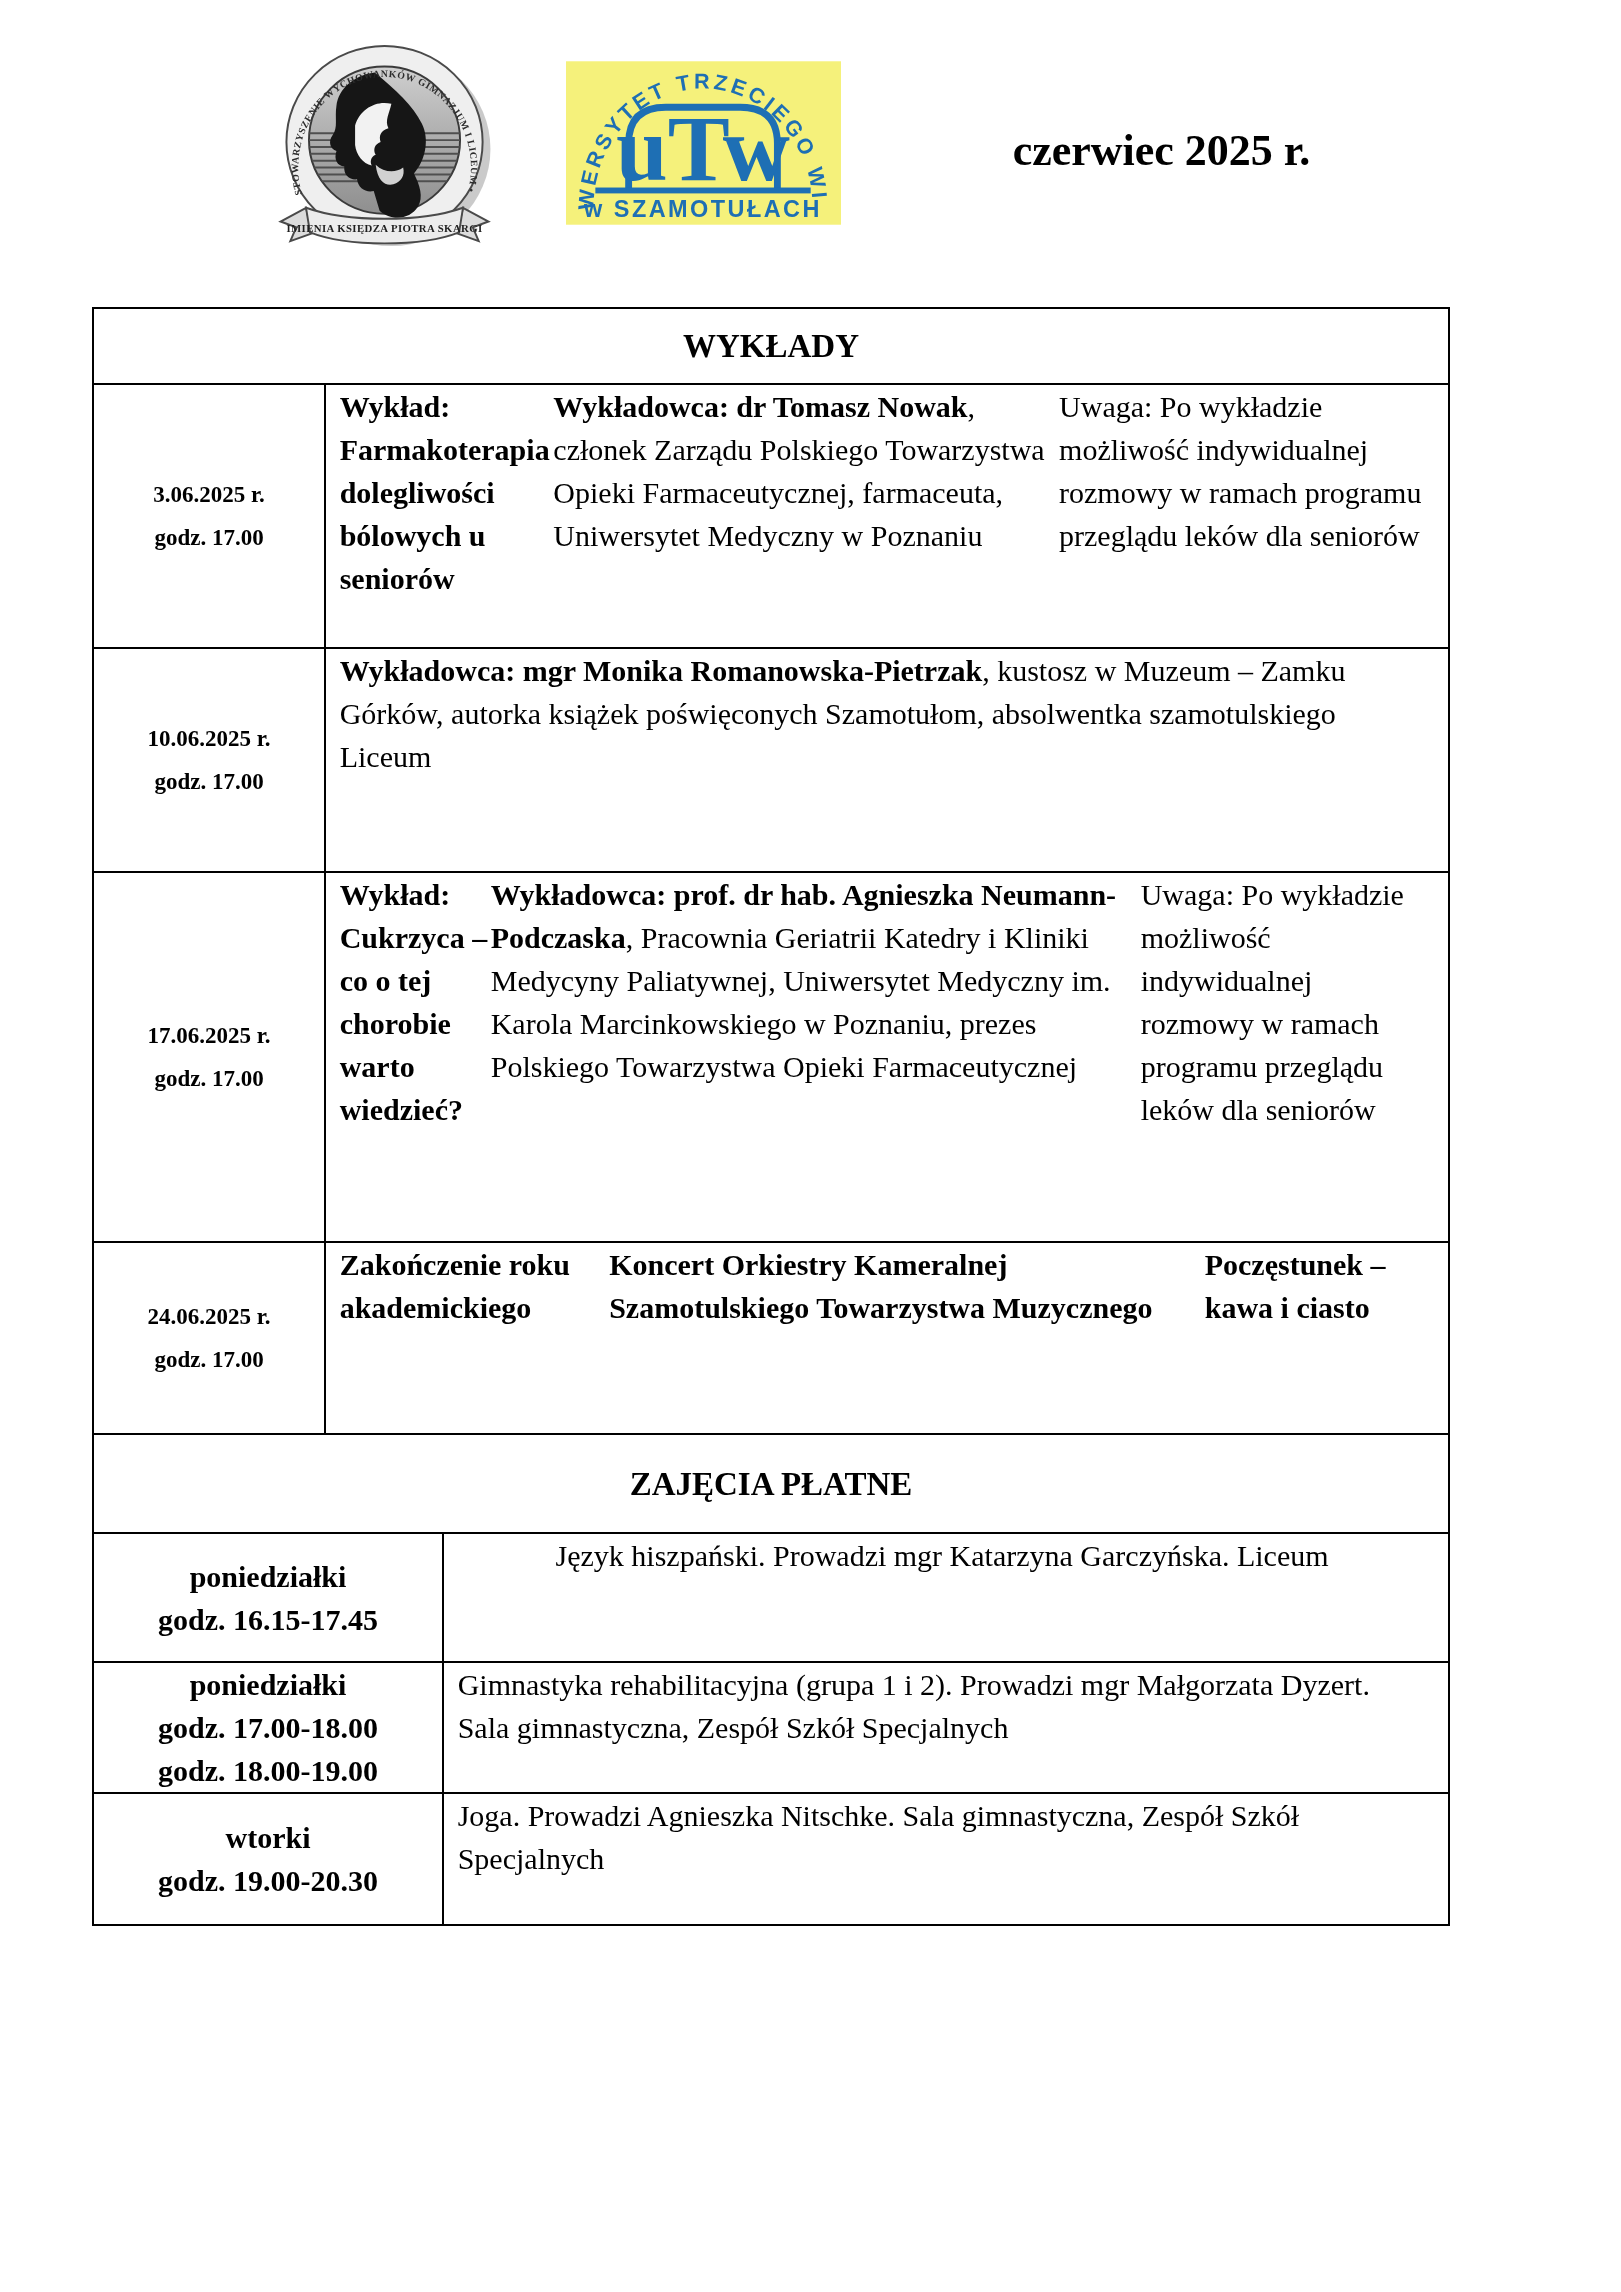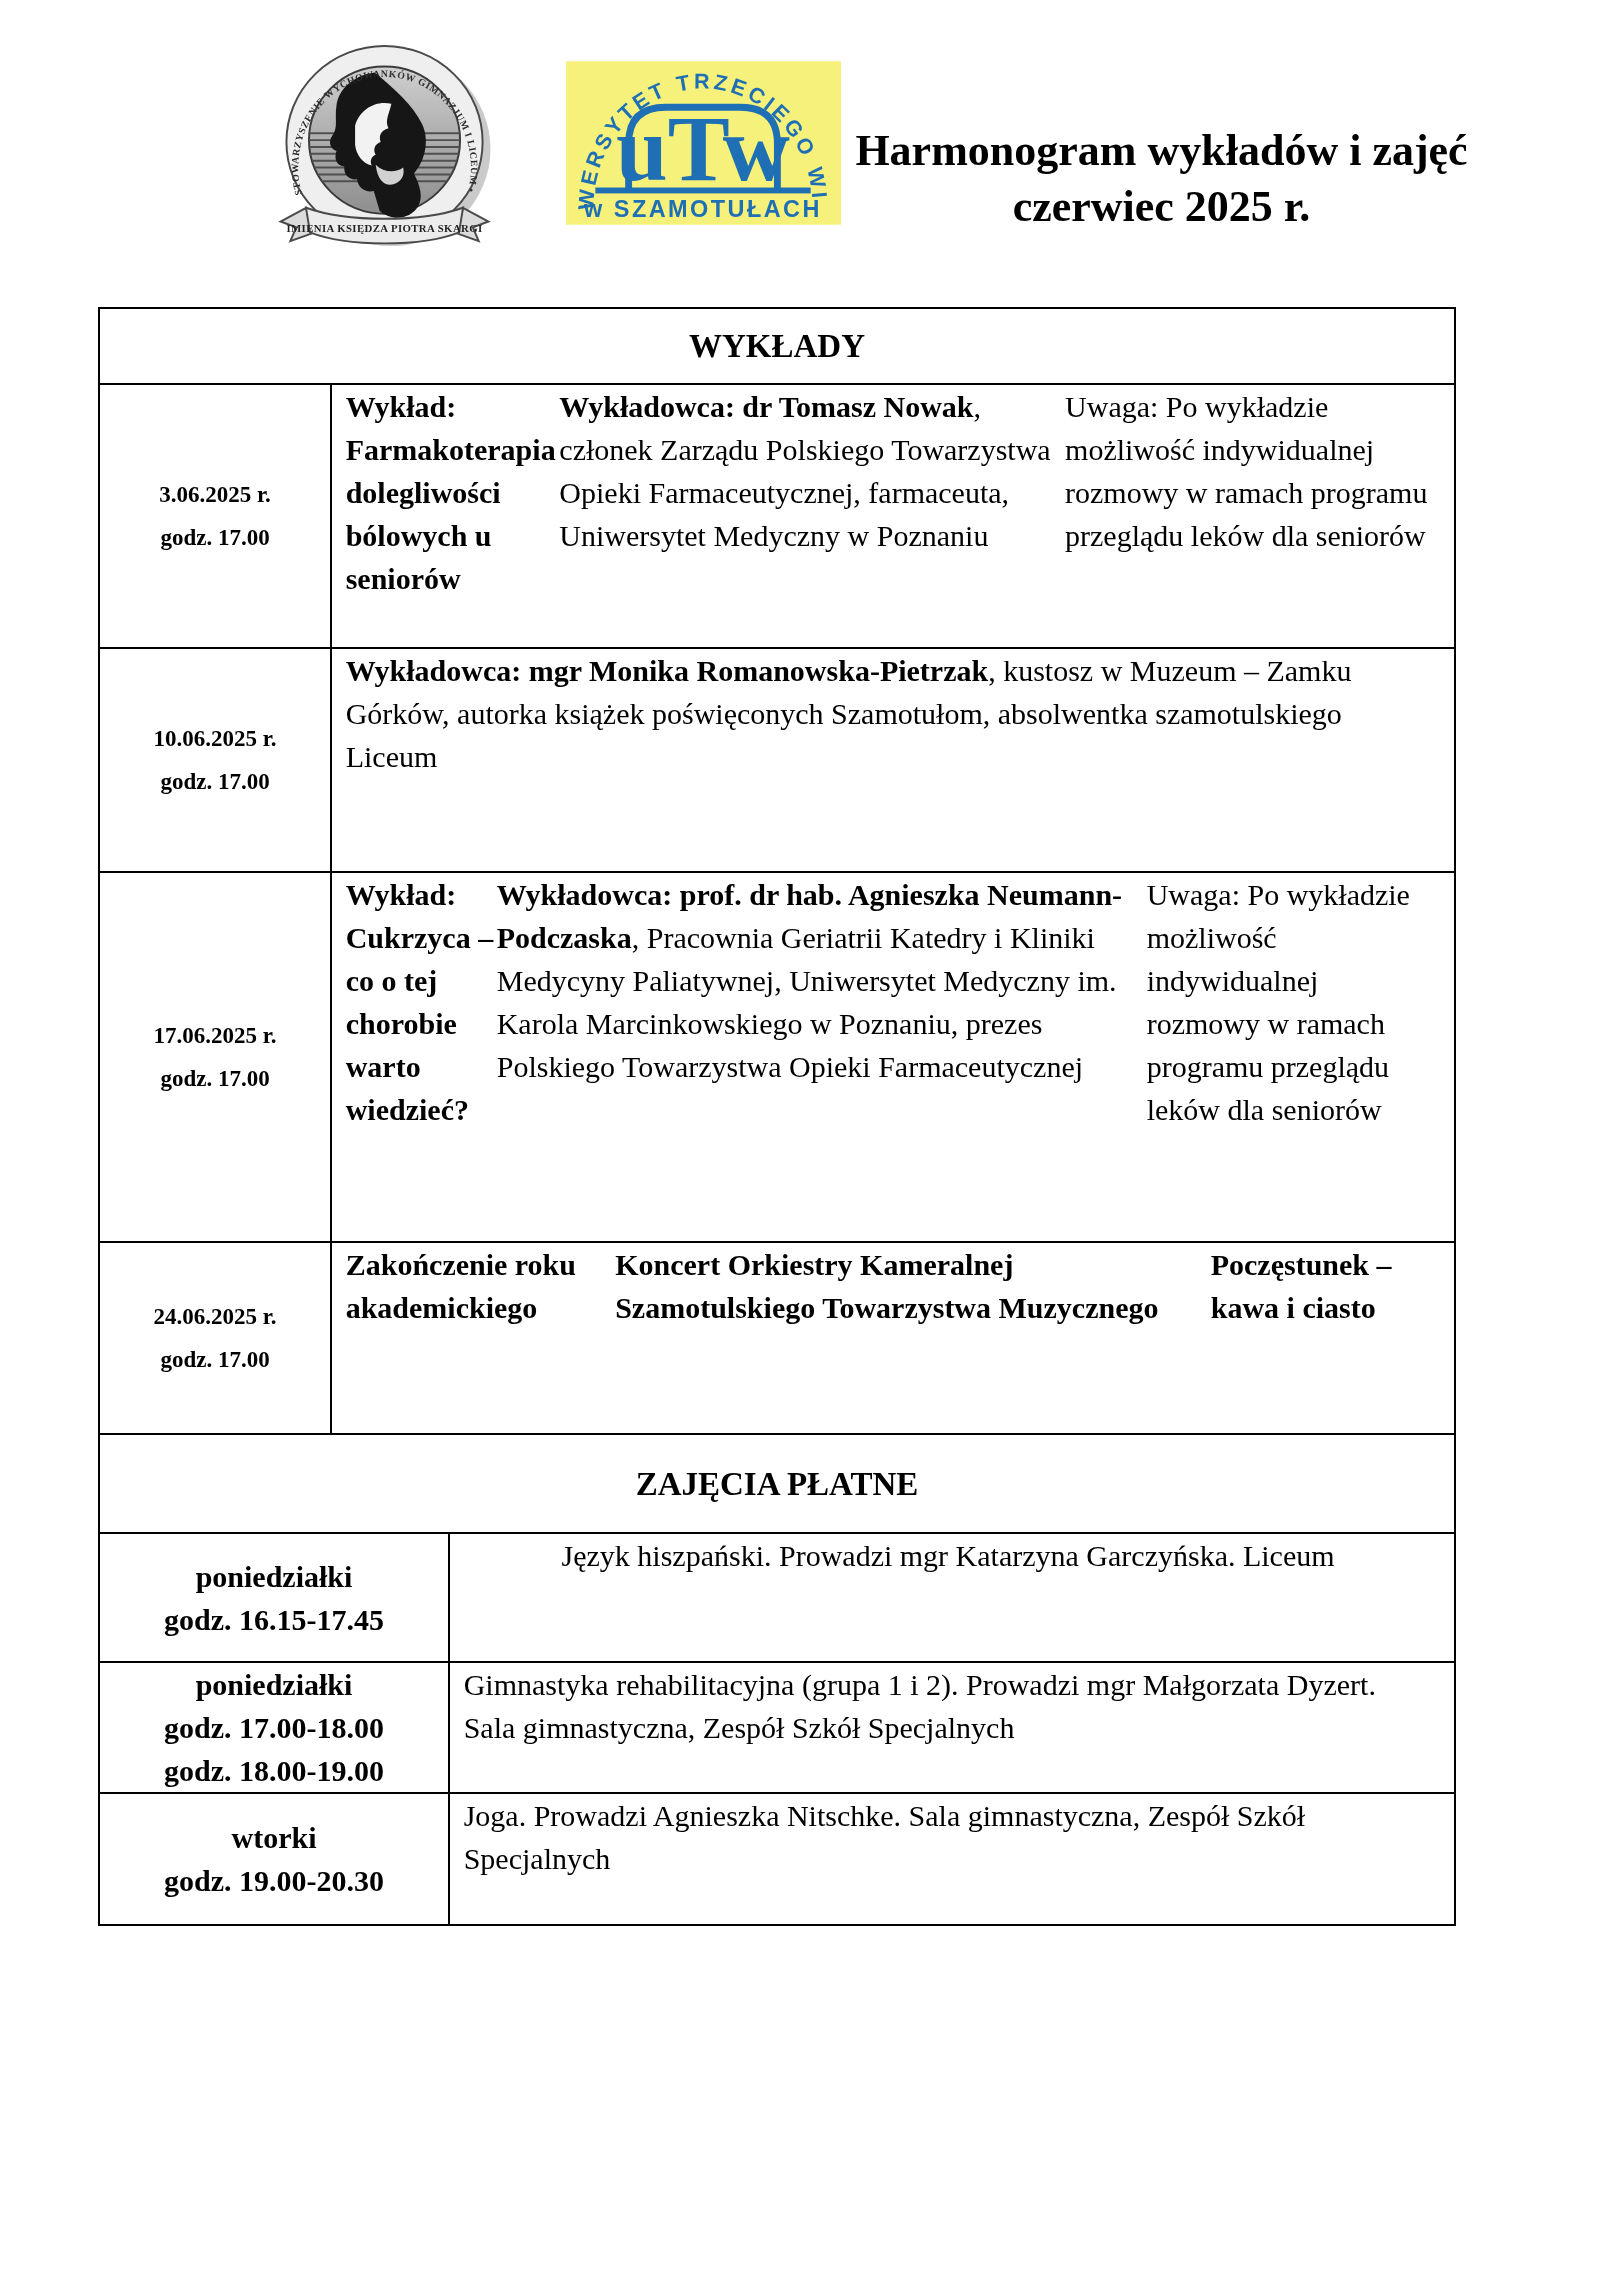--- a/index.html
+++ b/index.html
@@ -9,21 +9,21 @@
   }
   
   .seal{position:absolute;left:257px;top:39px;width:257px;height:214px;}
   .utw{position:absolute;left:566px;top:61px;width:275px;height:164px;}
   .doc-title{
     position:absolute;left:843px;top:123px;width:637px;
     text-align:center;font-weight:bold;font-size:44px;line-height:56px;
   }
   
   .sched{
-    position:absolute;left:98px;top:307px;width:1358px;
+    position:absolute;left:92px;top:307px;width:1358px;
     border:2.9px solid #000;box-sizing:border-box;
   }
   .trow{display:flex;box-sizing:border-box;border-top:2.9px solid #000;align-items:stretch;}
   .trow:first-child{border-top:none;}
   .sechead{
     flex-direction:column;justify-content:center;text-align:center;
     font-weight:bold;font-size:33px;line-height:38px;
   }
   .h-head{height:74px}
   .h-r0{height:264px}.h-r1{height:224px}.h-r2{height:370px}.h-r3{height:192px}
@@ -103,21 +103,20 @@
     <text font-size="22" font-weight="bold" font-family="Liberation Sans, sans-serif" letter-spacing="3.5" fill="#1e6fb4">
       <textPath href="#utwArc" startOffset="50%" text-anchor="middle">UNIWERSYTET TRZECIEGO WIEKU</textPath>
     </text>
     <path d="M64,130 L64,84 Q64,47 102,47 L178,47 Q216,47 216,84 L216,130" stroke-width="7" fill="none" stroke="#1e6fb4"></path>
     <text x="140" y="121" text-anchor="middle" font-size="95" font-weight="bold" font-family="Liberation Serif, serif" fill="#1e6fb4">uTw</text>
     <rect x="30" y="129" width="220" height="6" fill="#1e6fb4"></rect>
     <text x="140" y="159" text-anchor="middle" font-size="24" font-weight="bold" font-family="Liberation Sans, sans-serif" letter-spacing="2.5" fill="#1e6fb4">w SZAMOTUŁACH</text>
   </svg>
 
   <div class="doc-title">
-    <div>Harmonogram wykładów i zajęć</div>
     <div>czerwiec 2025 r.</div>
   </div>
 
   <div class="sched">
 
     <div class="trow sechead h-head">
       <div>WYKŁADY</div>
     </div>
 
     <div class="trow h-r0">

